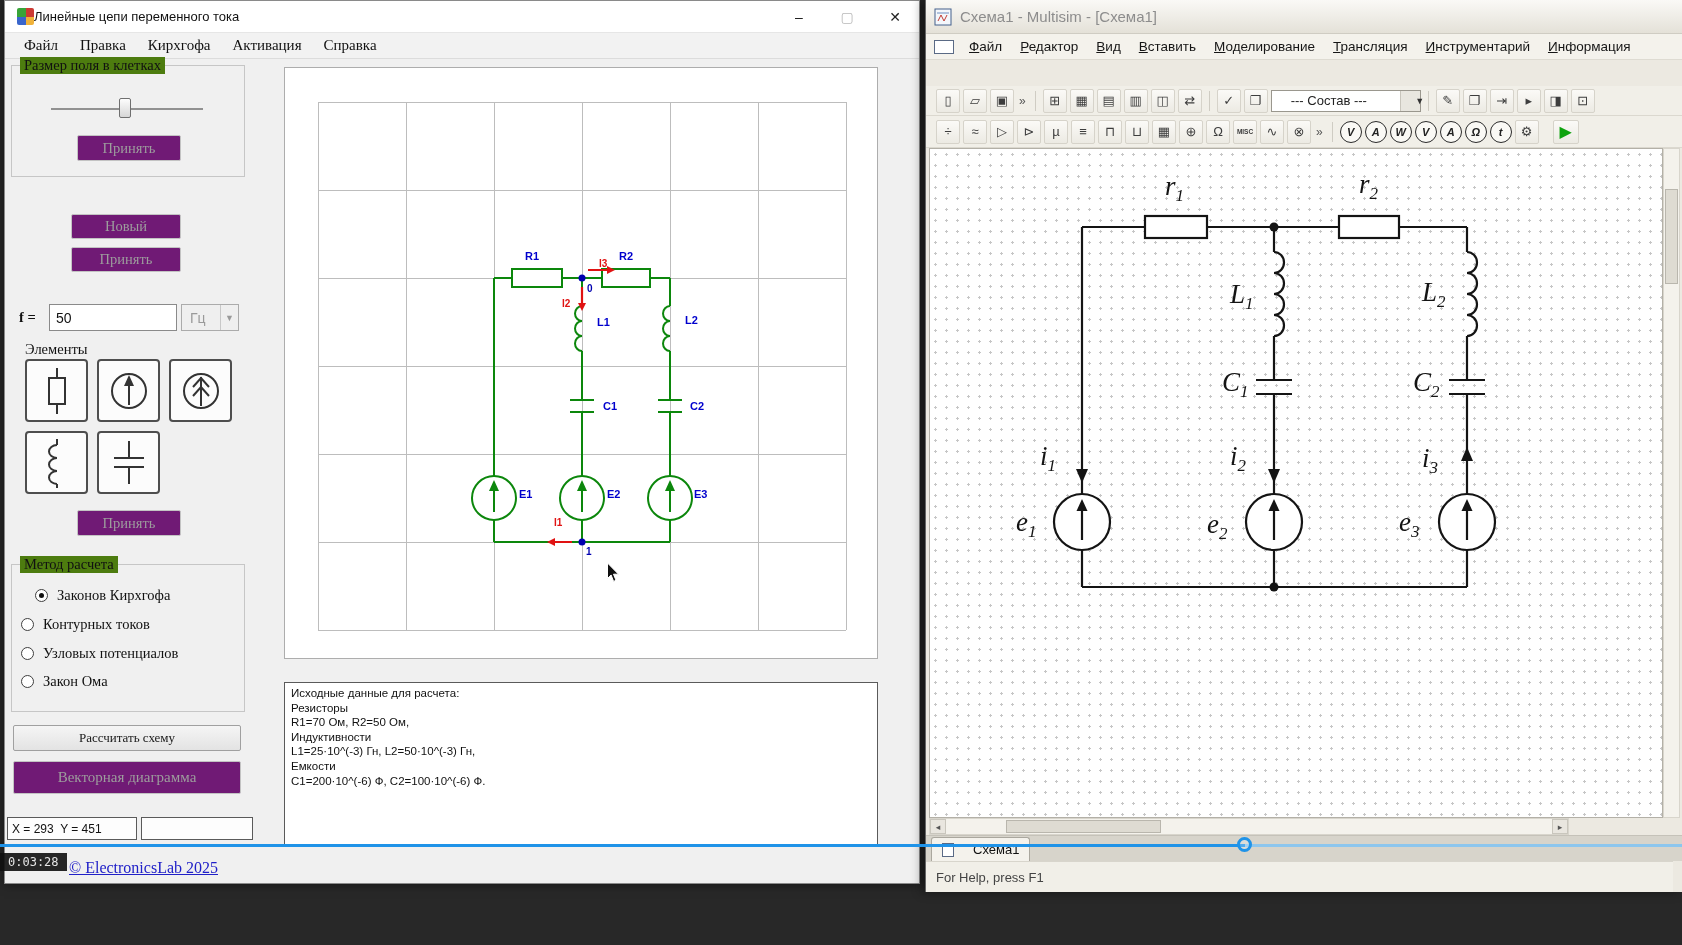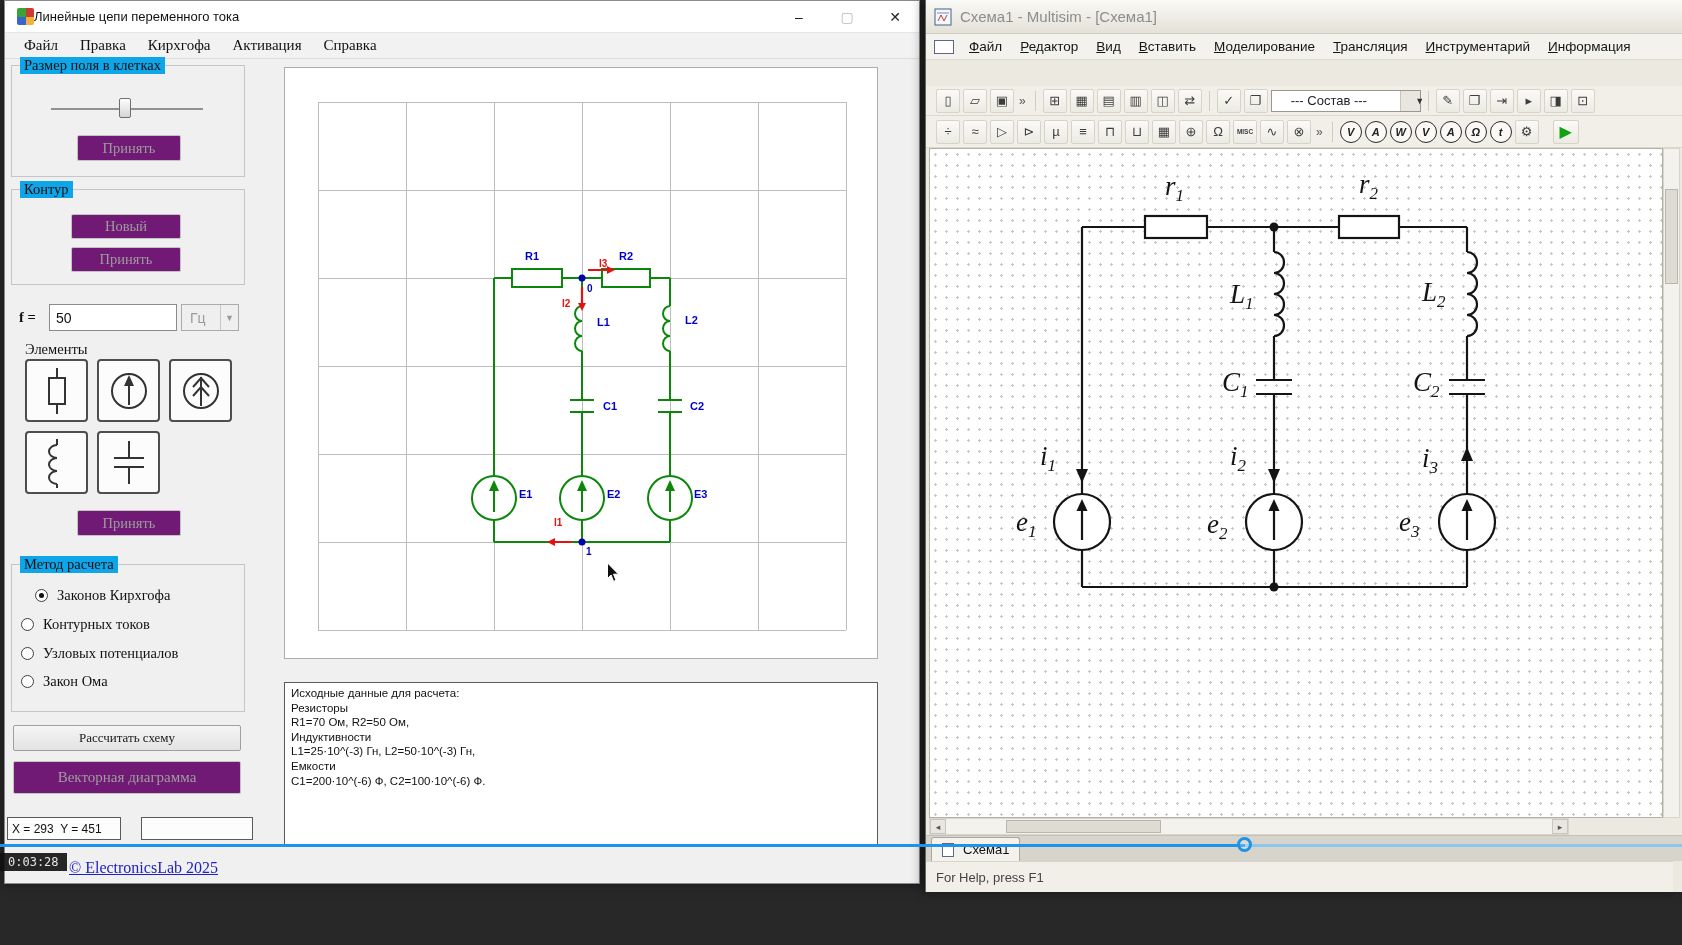--- a/index.html
+++ b/index.html
@@ -14,21 +14,21 @@
 .lw-appicon i:nth-child(3){background:#3a66cc}.lw-appicon i:nth-child(4){background:#f0b23a}
 .lw-title-text{font-size:13px;color:#111}
 .lw-ctrls{margin-left:auto;display:flex;height:100%}
 .lw-ctrl{width:48px;height:100%;display:flex;align-items:center;justify-content:center;font-size:14px;color:#222}
 .lw-ctrl.dim{color:#b8b8b8}
 .lw-menu{position:absolute;left:0;top:32px;right:0;height:26px;background:#f2f2f2;border-bottom:1px solid #dcdcdc;display:flex;align-items:center;padding-left:8px;font-family:"Liberation Serif",serif;font-size:15px;color:#111}
 .lw-menu>span{padding:3px 11px;display:inline-block}
 
 #lsidebar{position:absolute;left:2px;top:58px;width:244px;height:756px}
 .grp{position:absolute;border:1px solid #c6c6c6}
-.grp-t{position:absolute;top:-9px;left:8px;background:#0ea5e9;padding:0 4px;font-family:"Liberation Serif",serif;font-size:14.5px;color:#111;white-space:nowrap}
+.grp-t{position:absolute;top:-9px;left:8px;background:#4d7c0f;padding:0 4px;font-family:"Liberation Serif",serif;font-size:14.5px;color:#111;white-space:nowrap}
 .btn{position:absolute;display:flex;align-items:center;justify-content:center;background:linear-gradient(#f5f5f5,#e3e3e3);border:1px solid #a0a0a0;border-radius:2px;font-family:"Liberation Serif",serif;font-size:14.5px;color:#1a1a1a}
 .btn.dis{color:#9d9d9d;border-color:#c3c3c3;background:#701a75}
 .sl-track{position:absolute;background:#919191;height:2px}
 .sl-thumb{position:absolute;width:12px;height:20px;background:linear-gradient(#fdfdfd,#d6d6d6);border:1px solid #6f6f6f;border-radius:2px}
 .inp{position:absolute;background:#fff;border:1px solid #8a8a8a;font-size:14px;padding:0 6px;color:#111;display:flex;align-items:center}
 .cmb{position:absolute;background:#efefef;border:1px solid #ababab;color:#9a9a9a;font-size:14px;display:flex;align-items:center;padding-left:8px}
 .cmb .arr{margin-left:auto;width:18px;align-self:stretch;display:flex;align-items:center;justify-content:center;border-left:1px solid #c8c8c8;font-size:9px;color:#9a9a9a}
 .lbl{position:absolute;font-family:"Liberation Serif",serif;font-size:14.5px;color:#111}
 .el-btn{position:absolute;width:63px;height:63px;background:#fcfcfc;border:2px solid #4e4e4e;border-radius:4px;display:flex;align-items:center;justify-content:center}
 .radio-row{position:absolute;display:flex;align-items:center;gap:9px}
@@ -63,21 +63,21 @@
 .run{width:26px;height:24px;display:flex;align-items:center;justify-content:center;color:#0fa30f;font-size:16px;border:1px solid #d6d3ca;border-radius:2px;background:linear-gradient(#fbfaf7,#eceae3);flex:none}
 #rcanvas{position:absolute;left:3px;top:148px;width:734px;height:670px;background-color:#fff;background-image:radial-gradient(#c6c6c6 1px,transparent 1.3px);background-size:11px 11px;border:1px solid #b3b0a7;overflow:hidden}
 .slbl{position:absolute;font-family:"Liberation Serif",serif;font-style:italic;font-size:27px;color:#141414;line-height:1;white-space:nowrap}
 .slbl sub{font-size:17px}
 .vscroll{position:absolute;left:737px;top:148px;width:17px;height:670px;background:#f4f2ec;border:1px solid #d8d5cc}
 .vthumb{position:absolute;left:1px;width:13px;background:#dedbd2;border:1px solid #b9b6ad}
 .hscroll{position:absolute;left:3px;top:818px;width:640px;height:17px;background:#f4f2ec;border:1px solid #d8d5cc;display:flex;align-items:center}
 .scr-btn{width:16px;height:15px;background:#e9e6df;border:1px solid #c9c6bd;font-size:9px;color:#555;display:flex;align-items:center;justify-content:center;flex:none}
 .scr-thumb{background:#dedbd2;border:1px solid #b9b6ad;height:13px;flex:none}
 .rtabbar{position:absolute;left:0;top:835px;right:0;height:26px;background:#d7d4cb;border-top:1px solid #c5c2b9;display:flex;align-items:flex-end;padding-left:5px}
-.rtab{height:24px;background:#f4f2ec;border:1px solid #aaa79e;border-bottom:none;display:flex;align-items:center;gap:9px;padding:0 10px;font-size:13px;color:#111;border-radius:3px 3px 0 0}
+.rtab{height:24px;background:#f4f2ec;border:1px solid #aaa79e;border-bottom:none;display:flex;align-items:center;gap:19px;padding:0 10px;font-size:13px;color:#111;border-radius:3px 3px 0 0}
 .rstatus{position:absolute;left:0;top:861px;right:9px;height:31px;background:#f1efe8;border-top:1px solid #d8d5cc;display:flex;align-items:center;padding-left:10px;font-size:13px;color:#444}
 .doc-ico{width:12px;height:14px;background:#fff;border:1px solid #5a6a85;flex:none}
 
 
 #seekbar{position:absolute;left:0;top:844px;width:1682px;height:3px;background:#8cc6ee;z-index:50}
 #seekplayed{position:absolute;left:0;top:0;width:1245px;height:3px;background:#1f93e8}
 #seekhandle{position:absolute;left:1237px;top:837px;width:15px;height:15px;border:3px solid #1f93e8;border-radius:50%;background:rgba(235,245,255,.25);z-index:51}
 #tstamp{position:absolute;left:0;top:853px;padding:2px 8px;background:rgba(16,16,16,.9);color:#e6e6e6;font-size:12px;font-family:"DejaVu Sans Mono",monospace;z-index:52}
 </style>
 </head>
@@ -110,23 +110,20 @@
 
   <div id="lsidebar">
 
     <div class="grp" style="left:4px;top:6px;width:234px;height:112px">
       <span class="grp-t">Размер поля в клетках</span>
     </div>
     <div class="sl-track" style="left:44px;top:49px;width:152px"></div>
     <div class="sl-thumb" style="left:112px;top:39px"></div>
     <div class="btn dis" style="left:70px;top:76px;width:104px;height:26px">Принять</div>
 
-    <div class="grp" style="left:4px;top:130px;width:234px;height:96px">
-      <span class="grp-t">Контур</span>
-    </div>
     <div class="btn dis" style="left:64px;top:155px;width:110px;height:25px">Новый</div>
     <div class="btn dis" style="left:64px;top:188px;width:110px;height:25px">Принять</div>
 
     <div class="lbl" style="left:12px;top:250px;font-weight:700">f =</div>
     <div class="inp" style="left:42px;top:245px;width:128px;height:27px">50</div>
     <div class="cmb" style="left:174px;top:245px;width:58px;height:27px">
       <span>Гц</span>
       <span class="arr">▼</span>
     </div>
 
@@ -277,21 +274,21 @@
   <div id="linfo">
     <div>Исходные данные для расчета:</div>
     <div>Резисторы</div>
     <div>R1=70 Ом, R2=50 Ом,</div>
     <div>Индуктивности</div>
     <div>L1=25·10^(-3) Гн, L2=50·10^(-3) Гн,</div>
     <div>Емкости</div>
     <div>C1=200·10^(-6) Ф, C2=100·10^(-6) Ф.</div>
   </div>
 
-  <div class="sbox" style="left:2px;top:816px;width:114px;height:23px">X = 293  Y = 451</div>
+  <div class="sbox" style="left:2px;top:816px;width:130px;height:23px">X = 293  Y = 451</div>
   <div class="sbox" style="left:136px;top:816px;width:112px;height:23px"></div>
   <a id="lfooter">© ElectronicsLab 2025</a>
 </div>
 
 <div id="rwin">
 
   <div class="rw-title">
     <svg width="18" height="18">
       <rect x="1" y="1" width="16" height="16" fill="#f4f7fb" stroke="#44618c"></rect>
       <path d="M3,5 H15" stroke="#6f8fc0" fill="none"></path>

